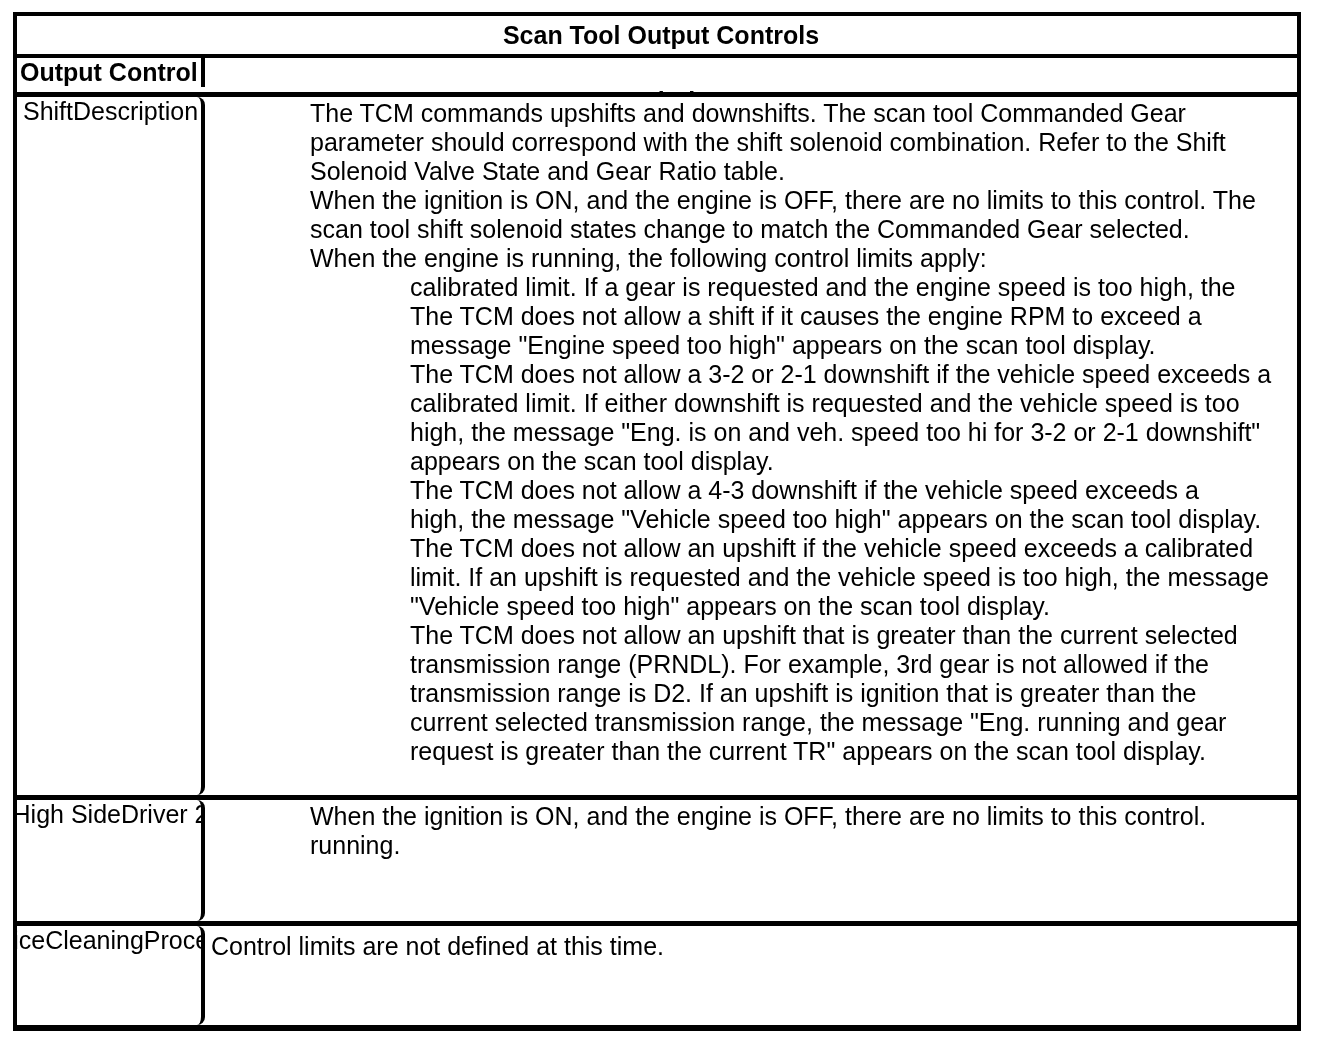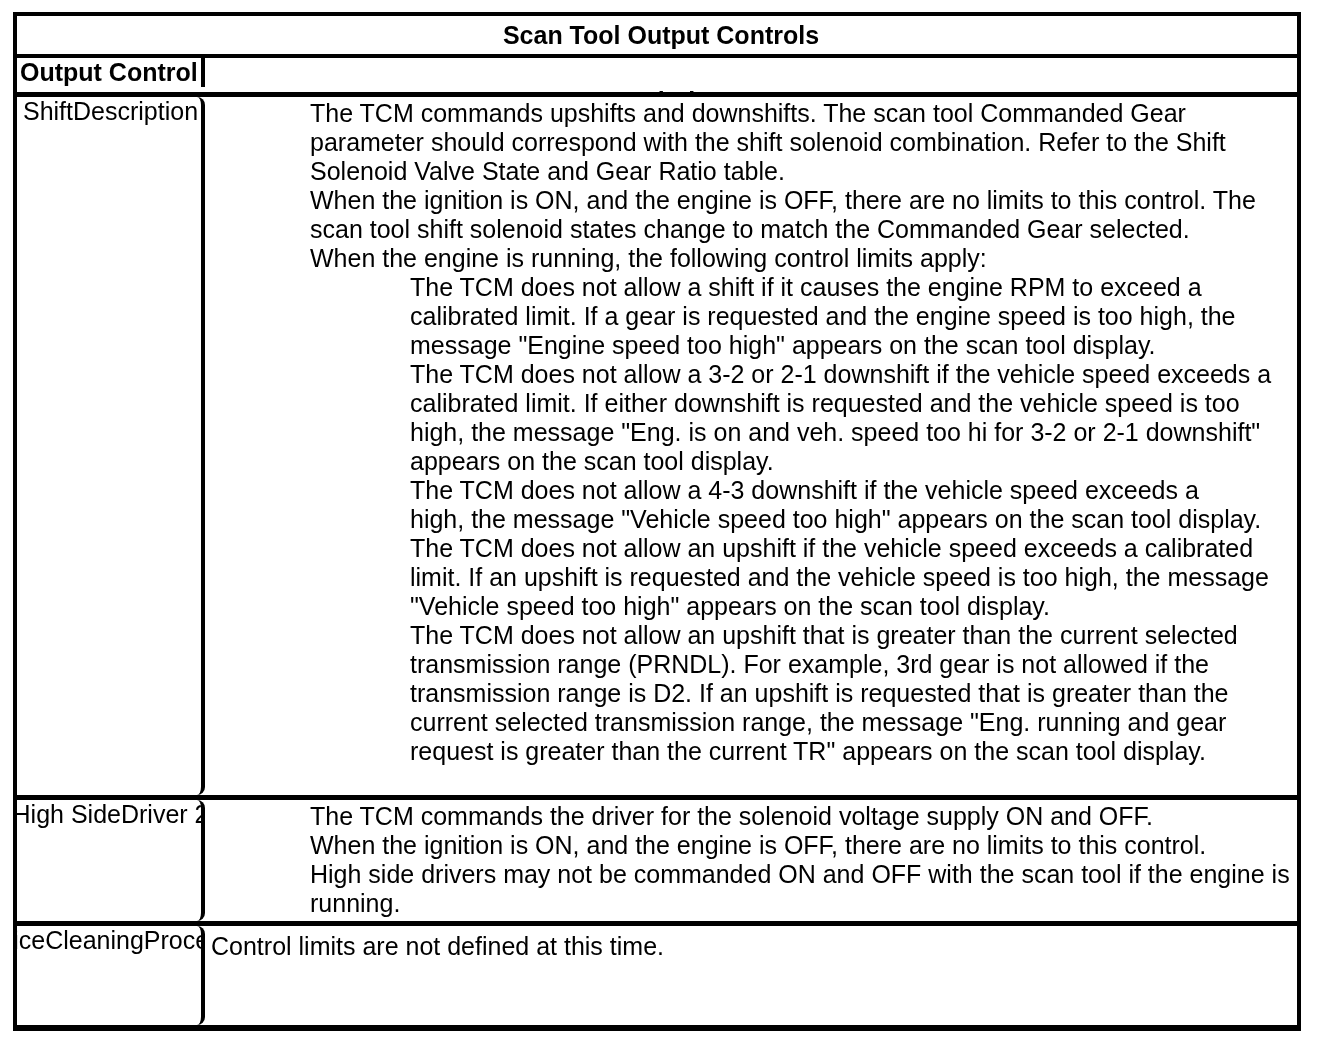--- a/index.html
+++ b/index.html
@@ -99,62 +99,58 @@
             <div class="line">Solenoid Valve State and Gear Ratio table.</div>
           </div>
           <div class="para indent-1">
             <div class="line">When the ignition is ON, and the engine is OFF, there are no limits to this control. The</div>
             <div class="line">scan tool shift solenoid states change to match the Commanded Gear selected.</div>
           </div>
           <div class="para indent-1">
             <div class="line">When the engine is running, the following control limits apply:</div>
           </div>
           <div class="para indent-2">
+            <div class="line">calibrated limit. If a gear is requested and the engine speed is too high, the</div>
             <div class="line">The TCM does not allow a shift if it causes the engine RPM to exceed a</div>
-            <div class="line">calibrated limit. If a gear is requested and the engine speed is too high, the</div>
             <div class="line">message "Engine speed too high" appears on the scan tool display.</div>
           </div>
           <div class="para indent-2">
             <div class="line">The TCM does not allow a 3-2 or 2-1 downshift if the vehicle speed exceeds a</div>
             <div class="line">calibrated limit. If either downshift is requested and the vehicle speed is too</div>
             <div class="line">high, the message "Eng. is on and veh. speed too hi for 3-2 or 2-1 downshift"</div>
             <div class="line">appears on the scan tool display.</div>
           </div>
           <div class="para indent-2">
             <div class="line">The TCM does not allow a 4-3 downshift if the vehicle speed exceeds a</div>
             <div class="line">high, the message "Vehicle speed too high" appears on the scan tool display.</div>
           </div>
           <div class="para indent-2">
             <div class="line">The TCM does not allow an upshift if the vehicle speed exceeds a calibrated</div>
             <div class="line">limit. If an upshift is requested and the vehicle speed is too high, the message</div>
             <div class="line">"Vehicle speed too high" appears on the scan tool display.</div>
           </div>
           <div class="para indent-2">
             <div class="line">The TCM does not allow an upshift that is greater than the current selected</div>
             <div class="line">transmission range (PRNDL). For example, 3rd gear is not allowed if the</div>
-            <div class="line">transmission range is D2. If an upshift is requested that is greater than the</div>
+            <div class="line">transmission range is D2. If an upshift is ignition that is greater than the</div>
             <div class="line">current selected transmission range, the message "Eng. running and gear</div>
             <div class="line">request is greater than the current TR" appears on the scan tool display.</div>
           </div>
         </div>
       </div>
       <div class="row body-row row-1">
         <div class="c1 control-cell">
           <div class="control-line">High Side</div>
           <div class="control-line">Driver 2</div>
         </div>
         <div class="c2 desc-cell">
           <div class="para indent-1">
-            <div class="line">The TCM commands the driver for the solenoid voltage supply ON and OFF.</div>
-          </div>
-          <div class="para indent-1">
             <div class="line">When the ignition is ON, and the engine is OFF, there are no limits to this control.</div>
           </div>
           <div class="para indent-1">
-            <div class="line">High side drivers may not be commanded ON and OFF with the scan tool if the engine is</div>
             <div class="line">running.</div>
           </div>
         </div>
       </div>
       <div class="row body-row row-2">
         <div class="c1 control-cell">
           <div class="control-line">Service</div>
           <div class="control-line">Cleaning</div>
           <div class="control-line">Procedure</div>
         </div>

